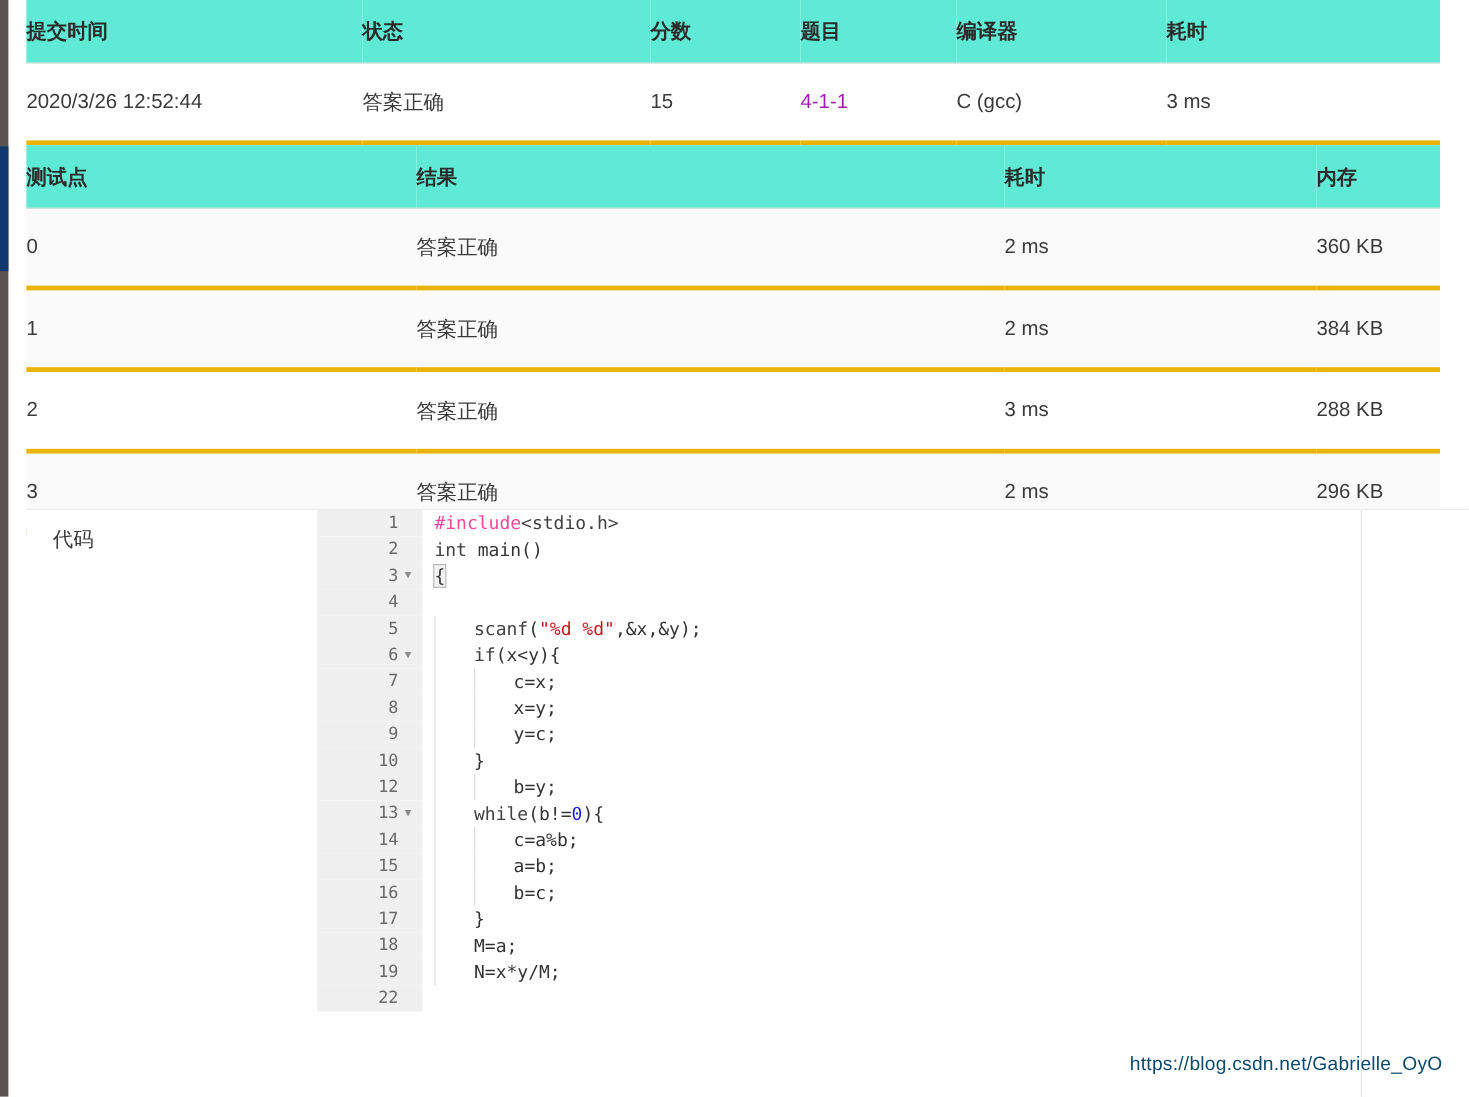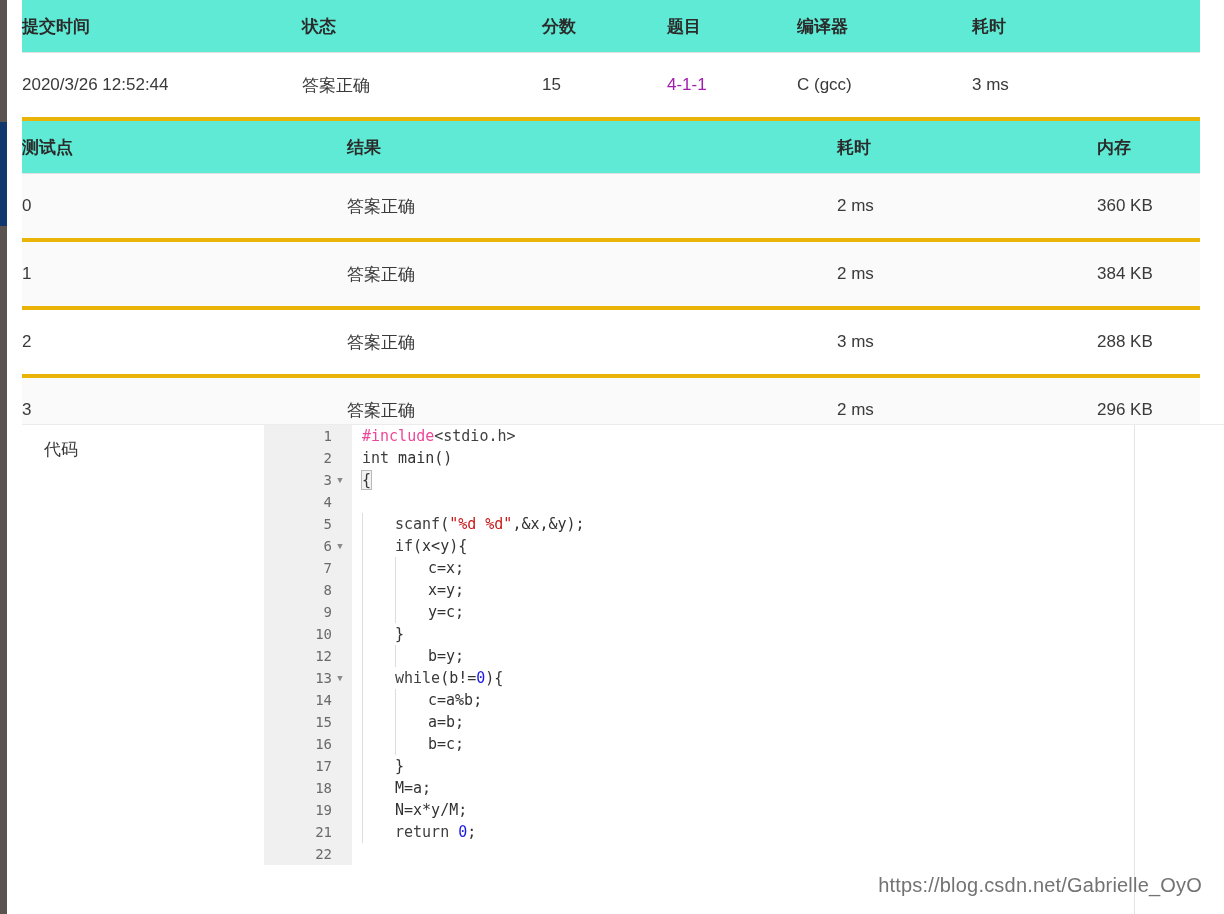--- a/index.html
+++ b/index.html
@@ -177,22 +177,22 @@
   .brace-hl {
     outline: 1px solid #b8b8b8;
     background: #f2f2f2;
   }
 
   
   #watermark {
     position: absolute;
     right: 22px;
     bottom: 17px;
-    font-size: 20px;
-    color: #737373;
+    font-size: 16px;
+    color: #0c4a6e;
     letter-spacing: .2px;
     z-index: 30;
     pointer-events: none;
     font-family: "Liberation Sans", sans-serif;
   }
 </style>
 </head>
 <body>
 
 <div id="left-rail">
@@ -387,27 +387,20 @@
           </div>
           <div class="code-row">
             <div class="gutter">
               <span class="lnum">19</span>
               <span class="fold empty">▼</span>
             </div>
             <div class="codetext"><span class="ind"></span>N=x*y/M;</div>
           </div>
           <div class="code-row">
             <div class="gutter">
-              <span class="lnum">21</span>
-              <span class="fold empty">▼</span>
-            </div>
-            <div class="codetext"><span class="ind"></span><span class="kw">return</span> <span class="num">0</span>;</div>
-          </div>
-          <div class="code-row">
-            <div class="gutter">
               <span class="lnum">22</span>
               <span class="fold empty">▼</span>
             </div>
             <div class="codetext">&nbsp;</div>
           </div>
         </div>
     </div>
   </div>
 
 </div>

